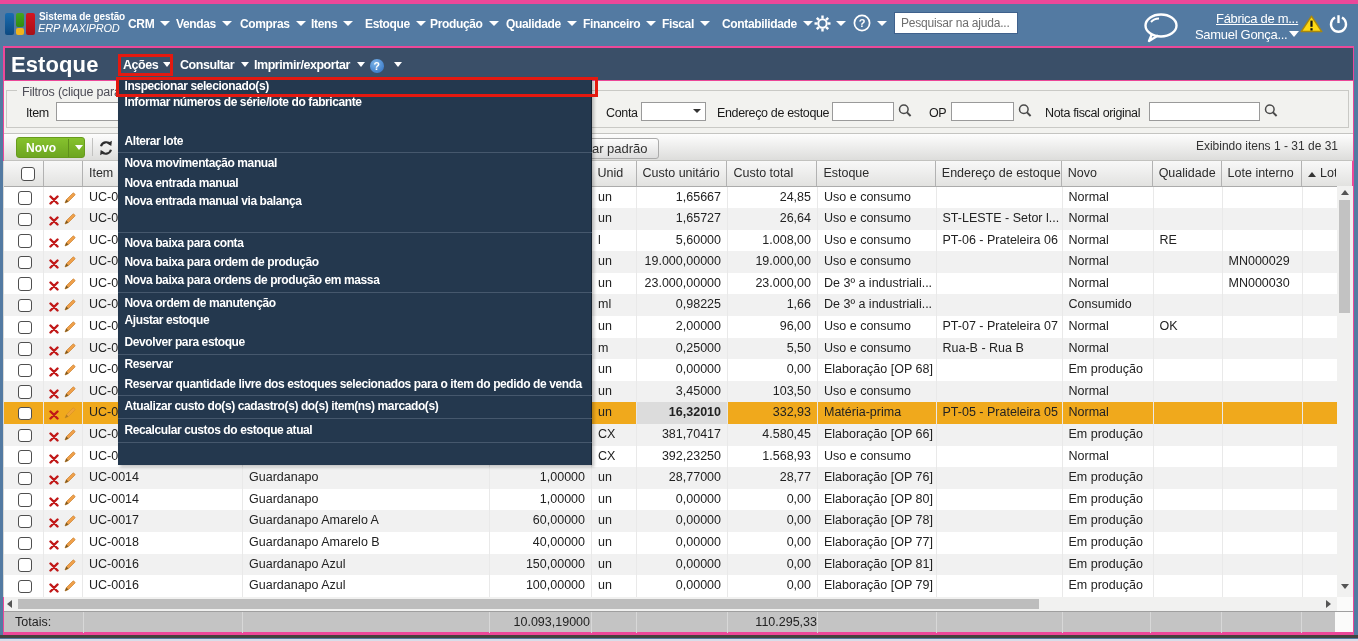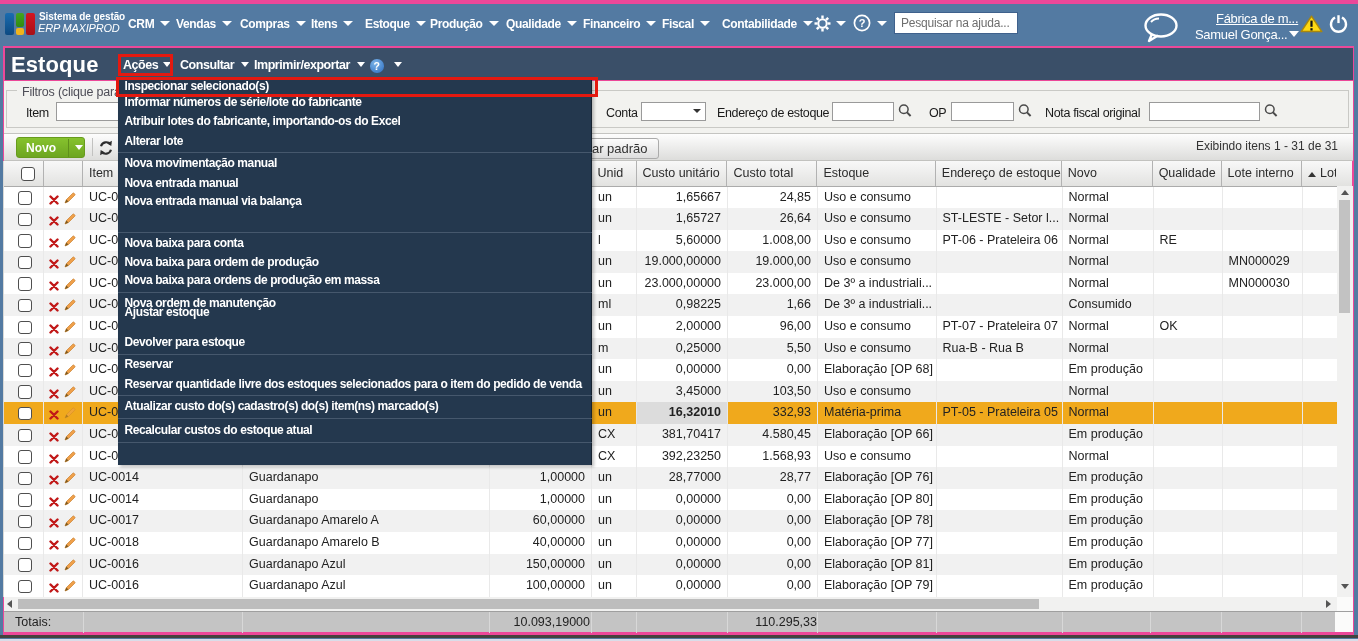--- a/index.html
+++ b/index.html
@@ -692,30 +692,29 @@
     <div class="tc" style="left:1147px; width:71px"></div>
     <div class="tc" style="left:1218px; width:80px"></div>
     <div id="tot-label">Totais:</div>
     <div id="tot-q">10.093,19000</div>
     <div id="tot-ct">110.295,33</div>
   </div>
   <div id="totcorner"></div>
   <div id="menu">
 <div class="mi" style="top:0.2px">Inspecionar selecionado(s)</div>
 <div class="mi" style="top:16.4px">Informar números de série/lote do fabricante</div>
-<div class="mi" style="top:34.9px">Atribuir lotes do fabricante, importando-os do Excel</div>
 <div class="mi" style="top:54.7px">Alterar lote</div>
 <div class="mi" style="top:77.4px">Nova movimentação manual</div>
 <div class="mi" style="top:96.5px">Nova entrada manual</div>
 <div class="mi" style="top:115.1px">Nova entrada manual via balança</div>
 <div class="mi" style="top:157.0px">Nova baixa para conta</div>
 <div class="mi" style="top:175.5px">Nova baixa para ordem de produção</div>
 <div class="mi" style="top:193.9px">Nova baixa para ordens de produção em massa</div>
 <div class="mi" style="top:216.7px">Nova ordem de manutenção</div>
-<div class="mi" style="top:226px">Ajustar estoque</div>
+<div class="mi" style="top:234px">Ajustar estoque</div>
 <div class="mi" style="top:256.2px">Devolver para estoque</div>
 <div class="mi" style="top:278.4px">Reservar</div>
 <div class="mi" style="top:297.5px">Reservar quantidade livre dos estoques selecionados para o item do pedido de venda</div>
 <div class="mi" style="top:320.3px">Atualizar custo do(s) cadastro(s) do(s) item(ns) marcado(s)</div>
 <div class="mi" style="top:344.3px">Recalcular custos do estoque atual</div>
 <div class="msep" style="top:19.3px"></div>
 <div class="msep" style="top:75.0px"></div>
 <div class="msep" style="top:155.2px"></div>
 <div class="msep" style="top:215.0px"></div>
 <div class="msep" style="top:276.6px"></div>

